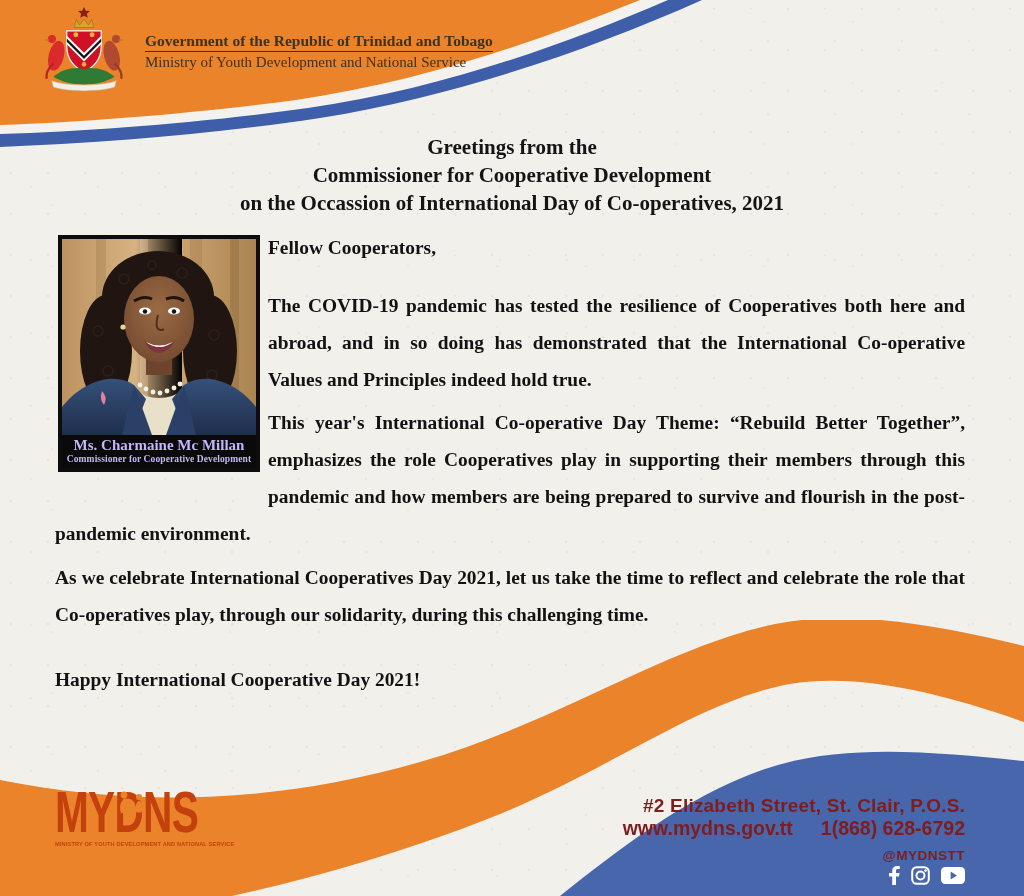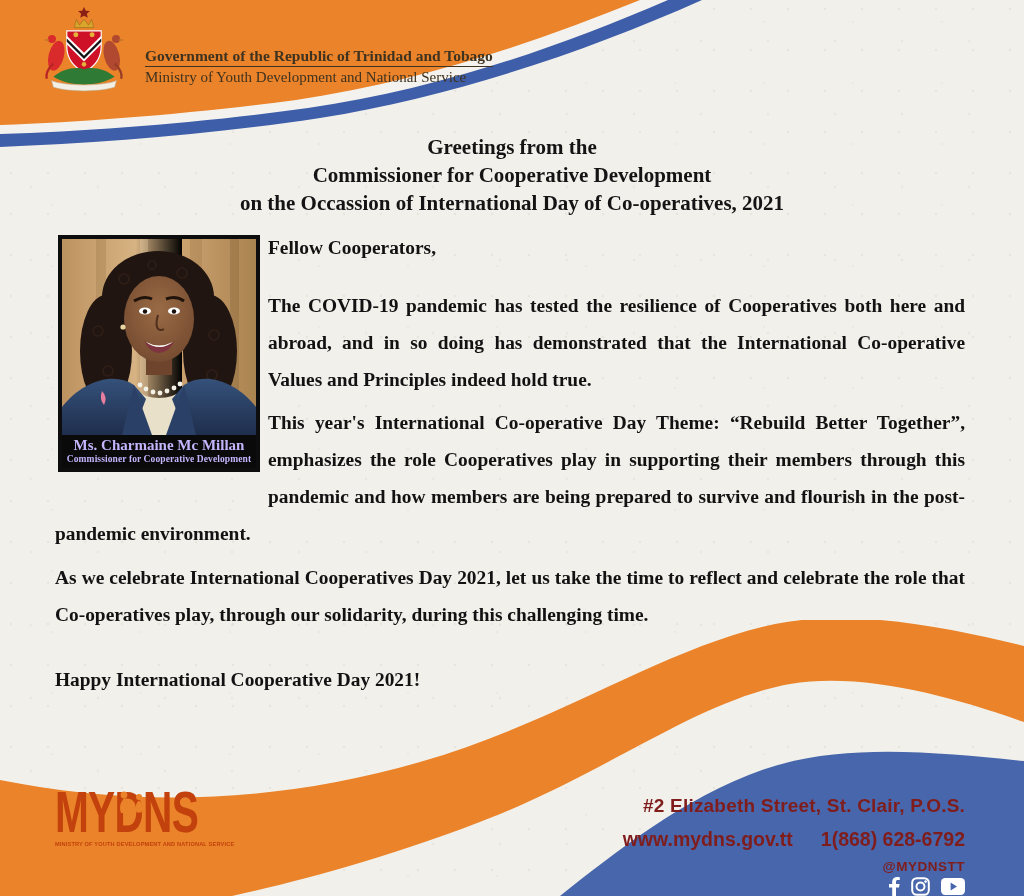--- a/index.html
+++ b/index.html
@@ -16,21 +16,21 @@
       radial-gradient(circle at 31px 41px, rgba(50,50,50,.05) 1px, transparent 1.7px),
       radial-gradient(circle at 52px 22px, rgba(120,100,70,.05) 1px, transparent 1.5px);
     background-size:37px 41px, 67px 73px, 89px 61px;
   }
   svg.wave{position:absolute;left:0;display:block;z-index:1;}
   .top-wave{top:0;}
   .bottom-wave{bottom:0;}
 
   
   .header{position:absolute;left:33px;top:6px;z-index:3;display:flex;align-items:flex-start;}
-  .gov-text{margin-left:10px;margin-top:41px;color:#3F321F;}
+  .gov-text{margin-left:10px;margin-top:26px;color:#3F321F;}
   .gov1{font-size:15.5px;font-weight:bold;border-bottom:1.6px solid #3F321F;padding-bottom:1px;white-space:nowrap;}
   .gov2{font-size:15px;margin-top:2px;white-space:nowrap;}
 
   
   .title{position:absolute;left:0;top:133px;width:100%;z-index:2;text-align:center;
          color:#141414;font-weight:bold;font-size:21px;line-height:28px;}
 
   
   .letter{position:absolute;left:55px;top:229px;width:910px;z-index:2;color:#121212;
           font-weight:bold;font-size:19.4px;line-height:37px;}
@@ -53,21 +53,21 @@
   
   .footer-logo{position:absolute;left:55px;top:786px;z-index:3;color:#c2410c;}
   .logo-word{font-family:"Liberation Sans",sans-serif;font-weight:bold;font-size:58px;line-height:52px;
              letter-spacing:-1px;transform:scaleX(.70);transform-origin:left top;white-space:nowrap;}
   .logo-figs{position:absolute;left:60px;top:4px;}
   .logo-tag{font-family:"Liberation Sans",sans-serif;font-size:5.6px;letter-spacing:.18px;
             margin-top:3px;white-space:nowrap;font-weight:bold;}
   .footer-contact{position:absolute;right:59px;top:795px;z-index:3;color:#7f1d1d;text-align:right;
                   font-family:"Liberation Sans",sans-serif;font-weight:bold;}
   .fc-address{font-size:19px;line-height:22px;letter-spacing:.2px;}
-  .fc-row2{font-size:19.5px;line-height:22px;margin-top:11px;}
+  .fc-row2{font-size:19.5px;line-height:22px;}
   .fc-row2 .phone{margin-left:28px;}
   .fc-handle{font-size:13.5px;line-height:15px;margin-top:9px;letter-spacing:.5px;}
   .fc-icons{margin-top:3px;display:flex;justify-content:flex-end;align-items:center;gap:11px;height:19px;}
   .fc-icons svg{display:block;}
 </style>
 </head>
 <body>
 
 <div class="page">
 

